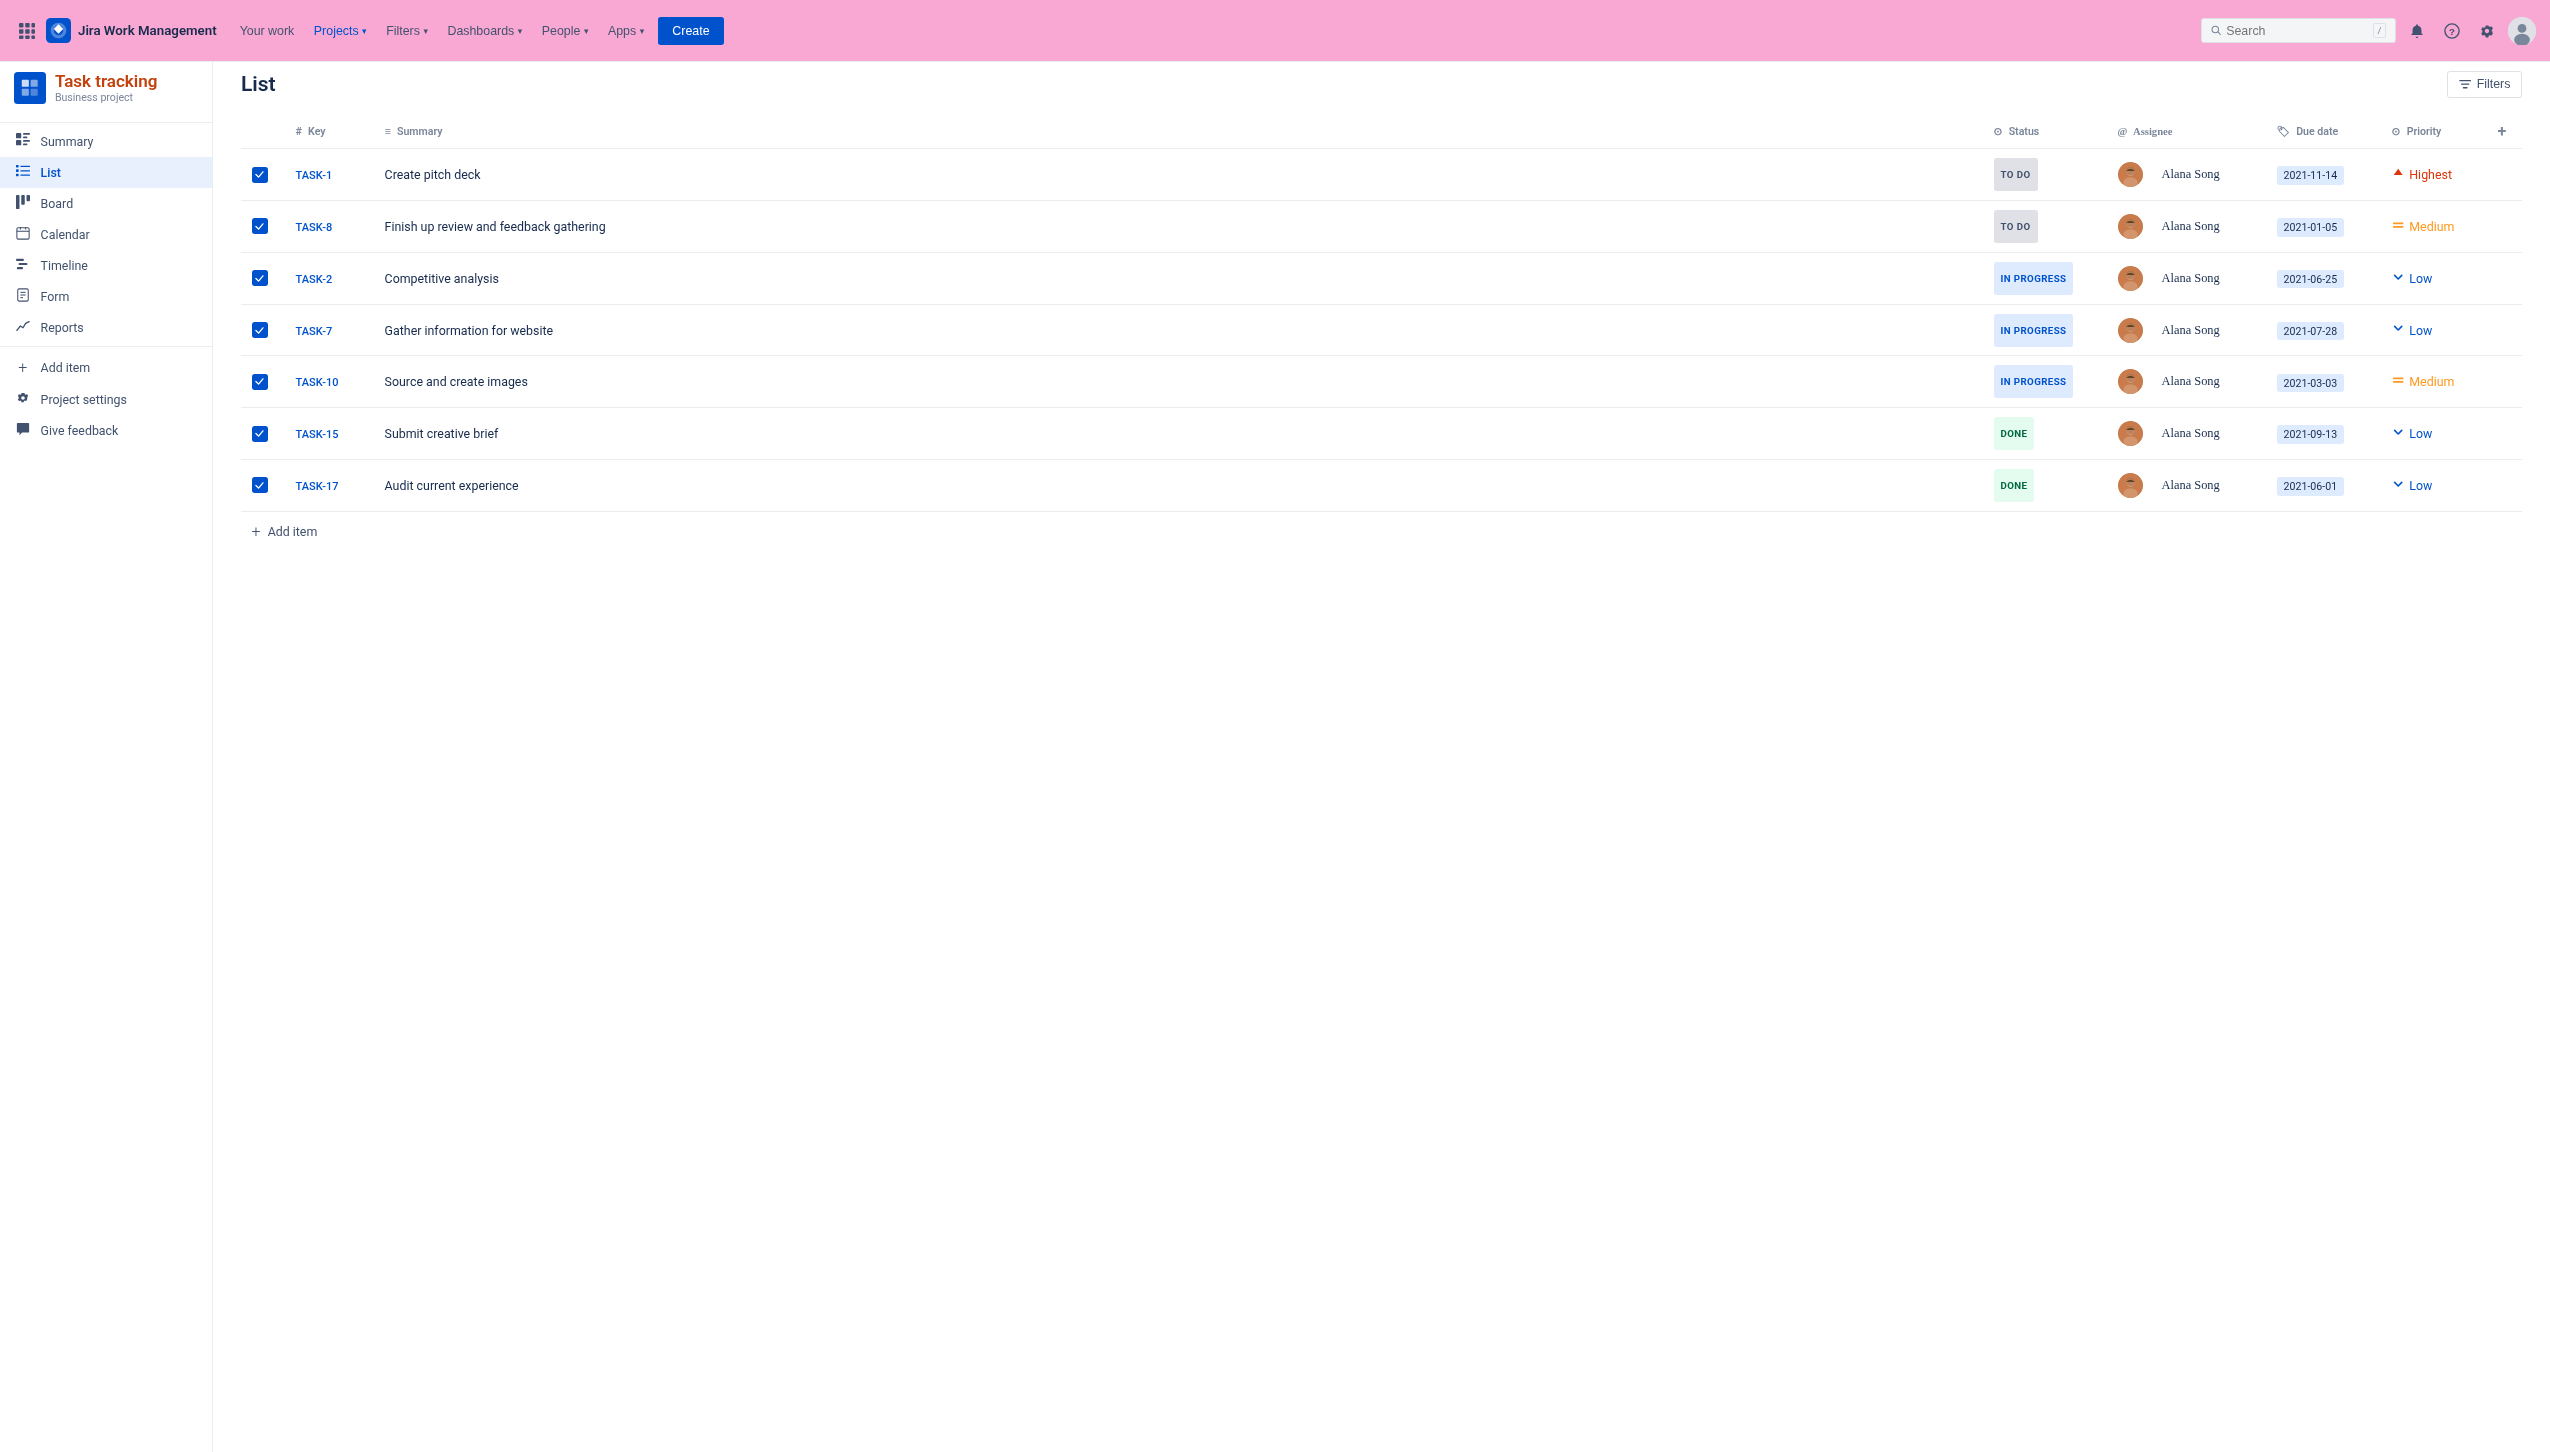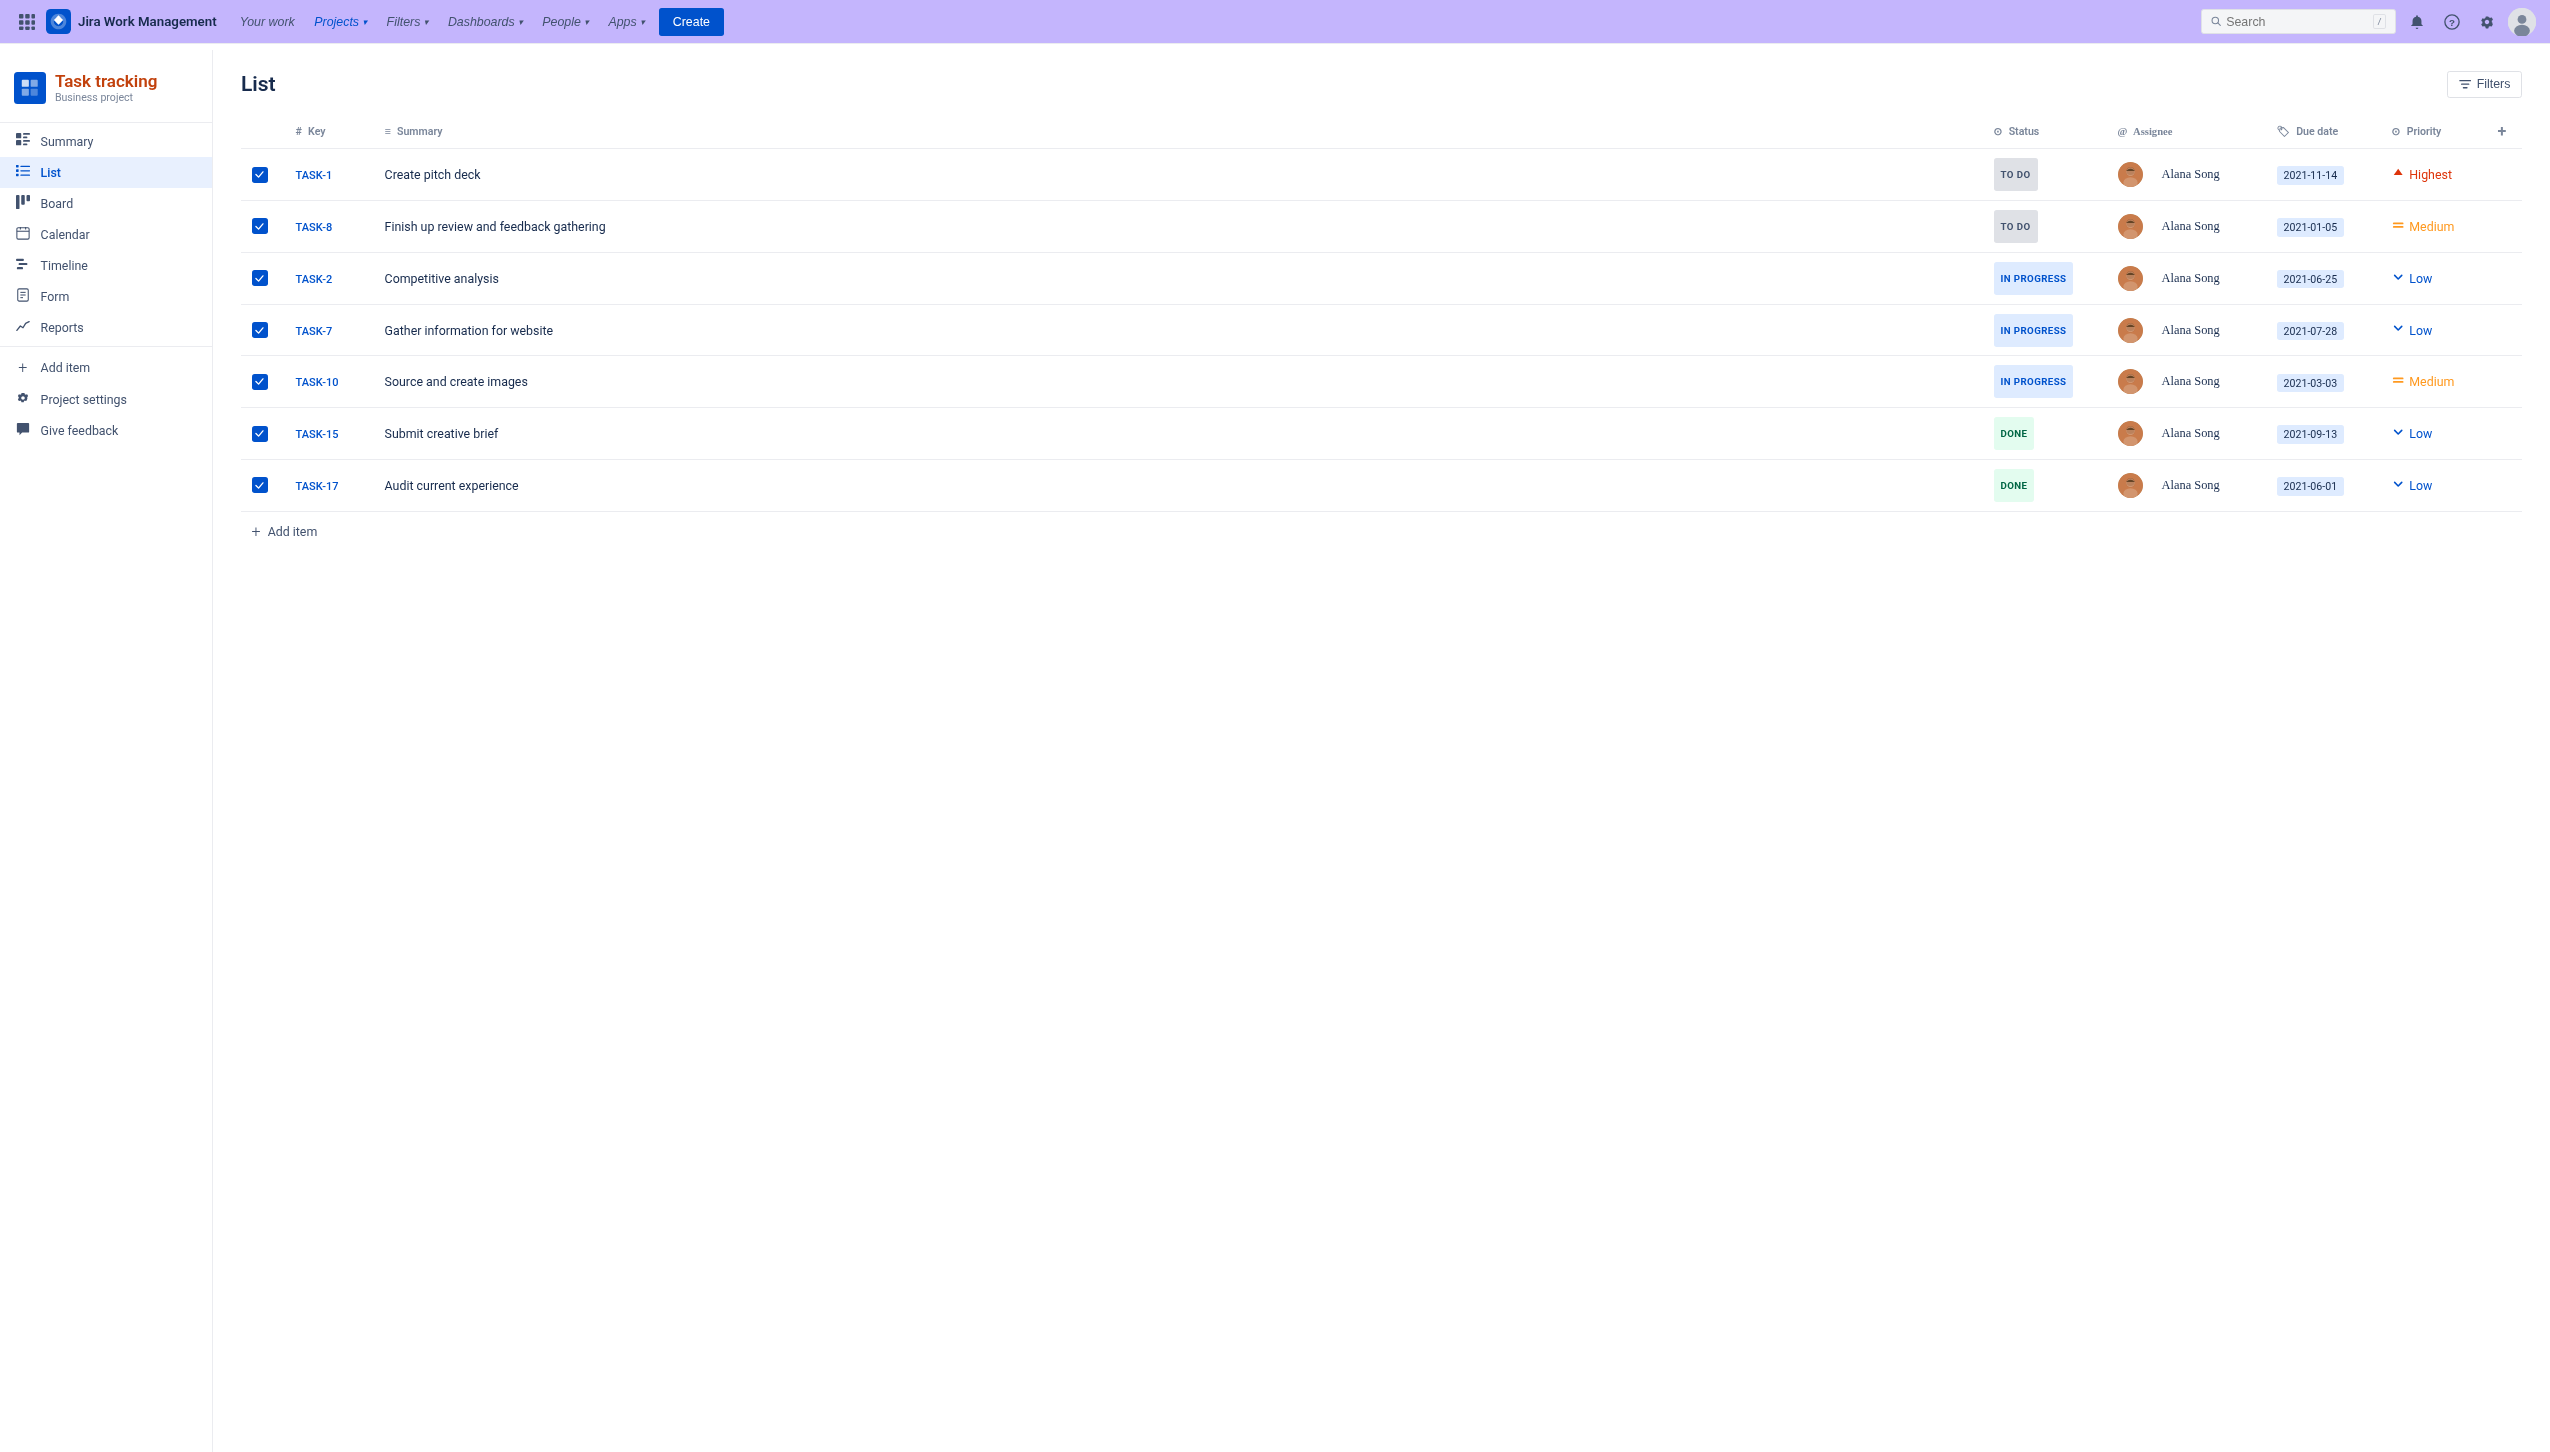--- a/index.html
+++ b/index.html
@@ -1,31 +1,31 @@
 <!DOCTYPE html>
 <html style="font-size:14px"><head>
   <meta charset="utf-8">
   <style>
     * { box-sizing: border-box; margin: 0; padding: 0; }
     body { font-family: -apple-system, BlinkMacSystemFont, 'Segoe UI', Roboto, sans-serif; background: #fff; color: #172b4d; font-size: 12.4px; }
 
     
     .topnav {
-      display: flex; align-items: center; height: 44px;
-      background: #c4b5fd; border-bottom: 0.9px solid #ebecf0;
+      display: flex; align-items: center; height: 62px;
+      background: #f9a8d4; border-bottom: 0.9px solid #ebecf0;
       padding: 0 14px; gap: 3.5px; position: fixed; top: 0; left: 0; right: 0; z-index: 100;
     }
     .topnav-grid-icon { width: 25px; height: 25px; display: flex; align-items: center; justify-content: center; cursor: pointer; color: #42526e; margin-right: 3.5px; }
     .topnav-logo { display: flex; align-items: center; gap: 7px; margin-right: 10.6px; text-decoration: none; color: #172b4d; font-weight: 600; font-size: 13.3px; }
     .topnav-logo-icon { width: 25px; height: 25px; }
     .topnav-nav { display: flex; align-items: center; gap: 1.8px; flex: 1; }
     .topnav-btn {
       padding: 5.3px 8.9px; border-radius: 2.7px; cursor: pointer;
       background: none; border: none; font-size: 12.4px; color: #42526e;
-      display: flex; align-items: center; gap: 3.5px; font-style: italic;
+      display: flex; align-items: center; gap: 3.5px;
     }
     .topnav-btn.active { color: #0052cc; }
     .topnav-btn .chevron { font-size: 8.9px; }
     .topnav-create {
       background: #0052cc; color: #fff; border: none; border-radius: 2.7px;
       padding: 7px 14px; font-size: 12.4px; font-weight: 500; cursor: pointer; margin-left: 3.5px;
     }
     .topnav-right { display: flex; align-items: center; gap: 7px; margin-left: auto; }
     .search-box {
       display: flex; align-items: center; border: 1.8px solid #dfe1e6; border-radius: 2.7px;

